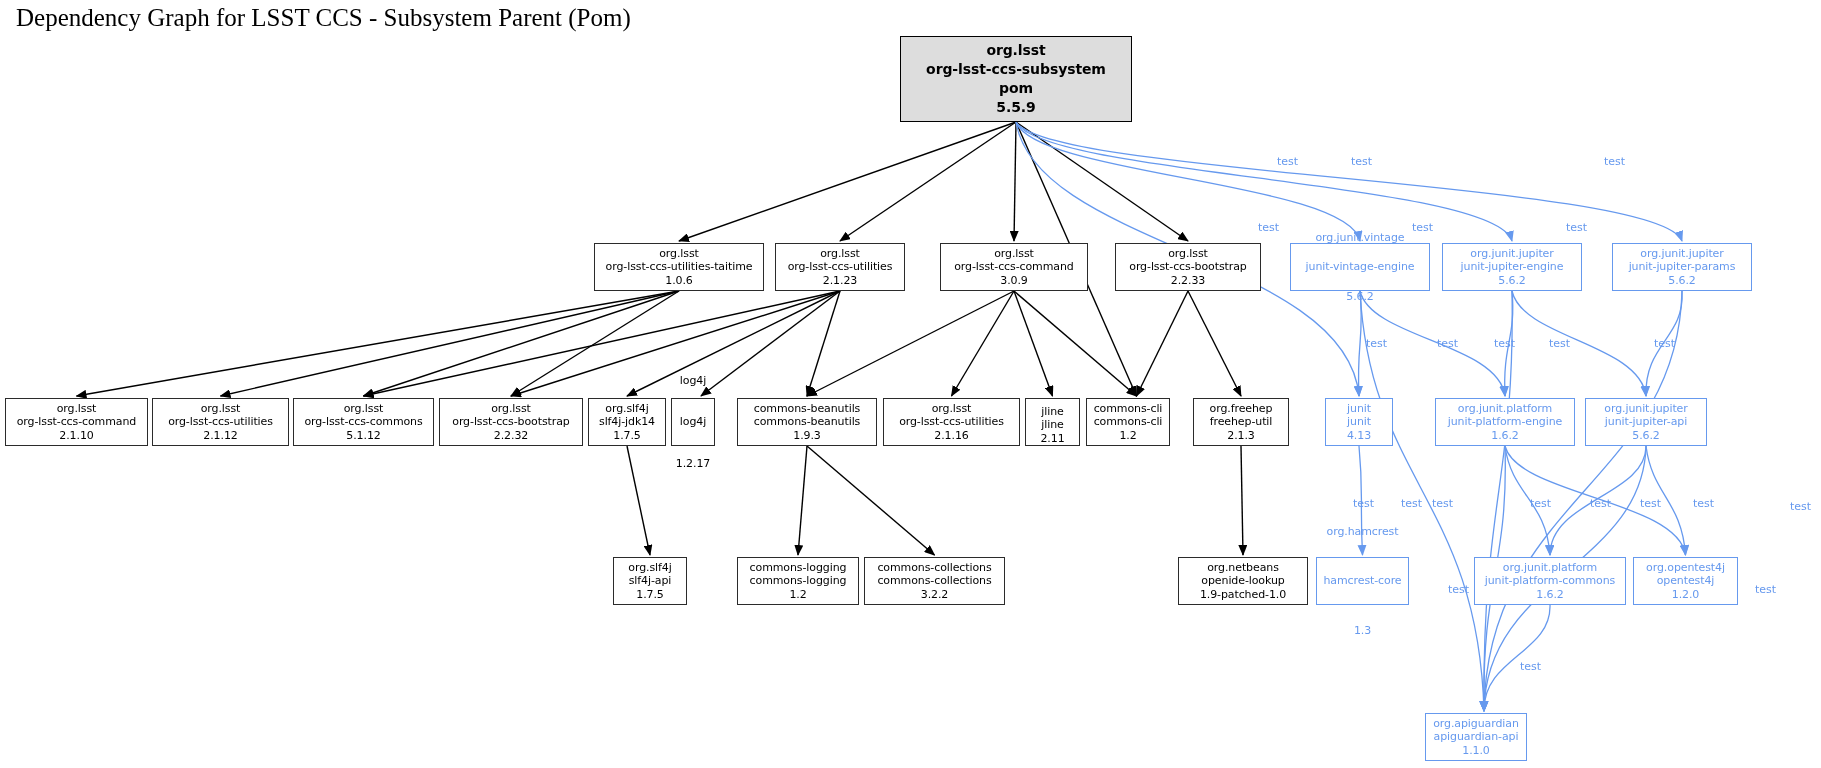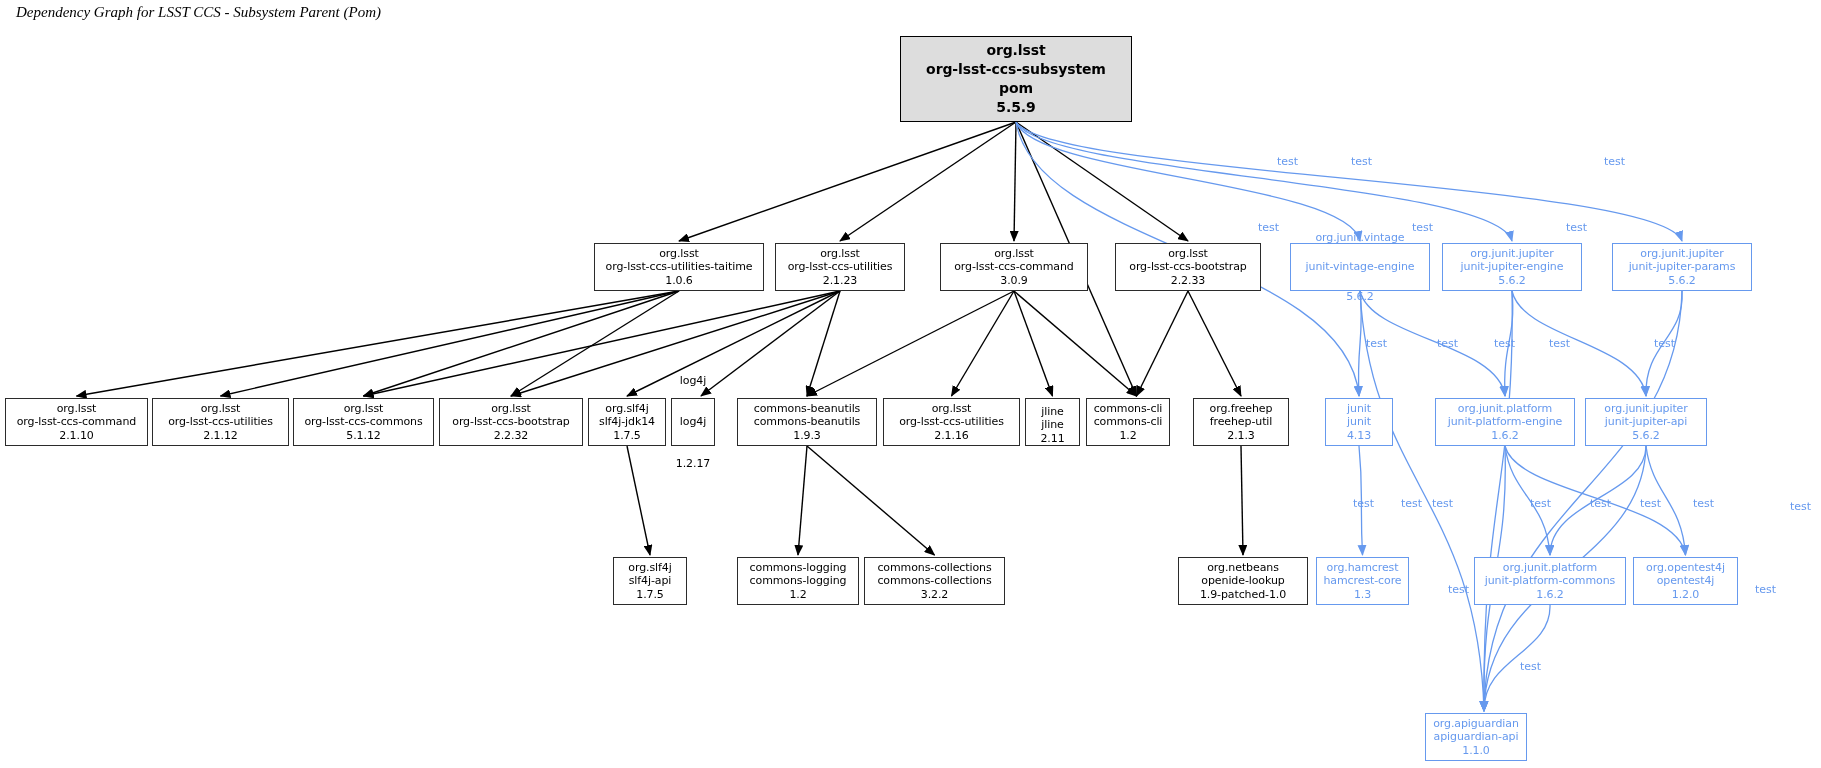--- a/index.html
+++ b/index.html
@@ -13,24 +13,23 @@
     height: 768px;
     background: #ffffff;
     overflow: hidden;
     font-family: "DejaVu Sans", sans-serif;
   }
   #graph-title {
     position: absolute;
     left: 16px;
     top: 4px;
     font-family: "Liberation Serif", "DejaVu Serif", serif;
-    font-size: 15px;
+    font-size: 25px;
     color: #000000;
     white-space: nowrap;
-    font-style: italic;
   }
   svg.edges {
     position: absolute;
     left: 0;
     top: 0;
     width: 1821px;
     height: 768px;
     pointer-events: none;
   }
   .node {
@@ -261,21 +260,21 @@
       <div class="node" style="left: 864px; top: 557px; width: 141px; height: 48px;">
         <span class="ln">commons-collections</span>
         <span class="ln">commons-collections</span>
         <span class="ln">3.2.2</span>
       </div>
       <div class="node" style="left: 1178px; top: 557px; width: 130px; height: 48px;">
         <span class="ln">org.netbeans</span>
         <span class="ln">openide-lookup</span>
         <span class="ln">1.9-patched-1.0</span>
       </div>
-      <div class="node test" style="left: 1316px; top: 557px; width: 93px; height: 48px;">
+      <div class="node test" style="left: 1316px; top: 557px; width: 93px; height: 48px; gap: 36px;">
         <span class="ln">org.hamcrest</span>
         <span class="ln">hamcrest-core</span>
         <span class="ln">1.3</span>
       </div>
       <div class="node test" style="left: 1474px; top: 557px; width: 152px; height: 48px;">
         <span class="ln">org.junit.platform</span>
         <span class="ln">junit-platform-commons</span>
         <span class="ln">1.6.2</span>
       </div>
       <div class="node test" style="left: 1633px; top: 557px; width: 105px; height: 48px;">

